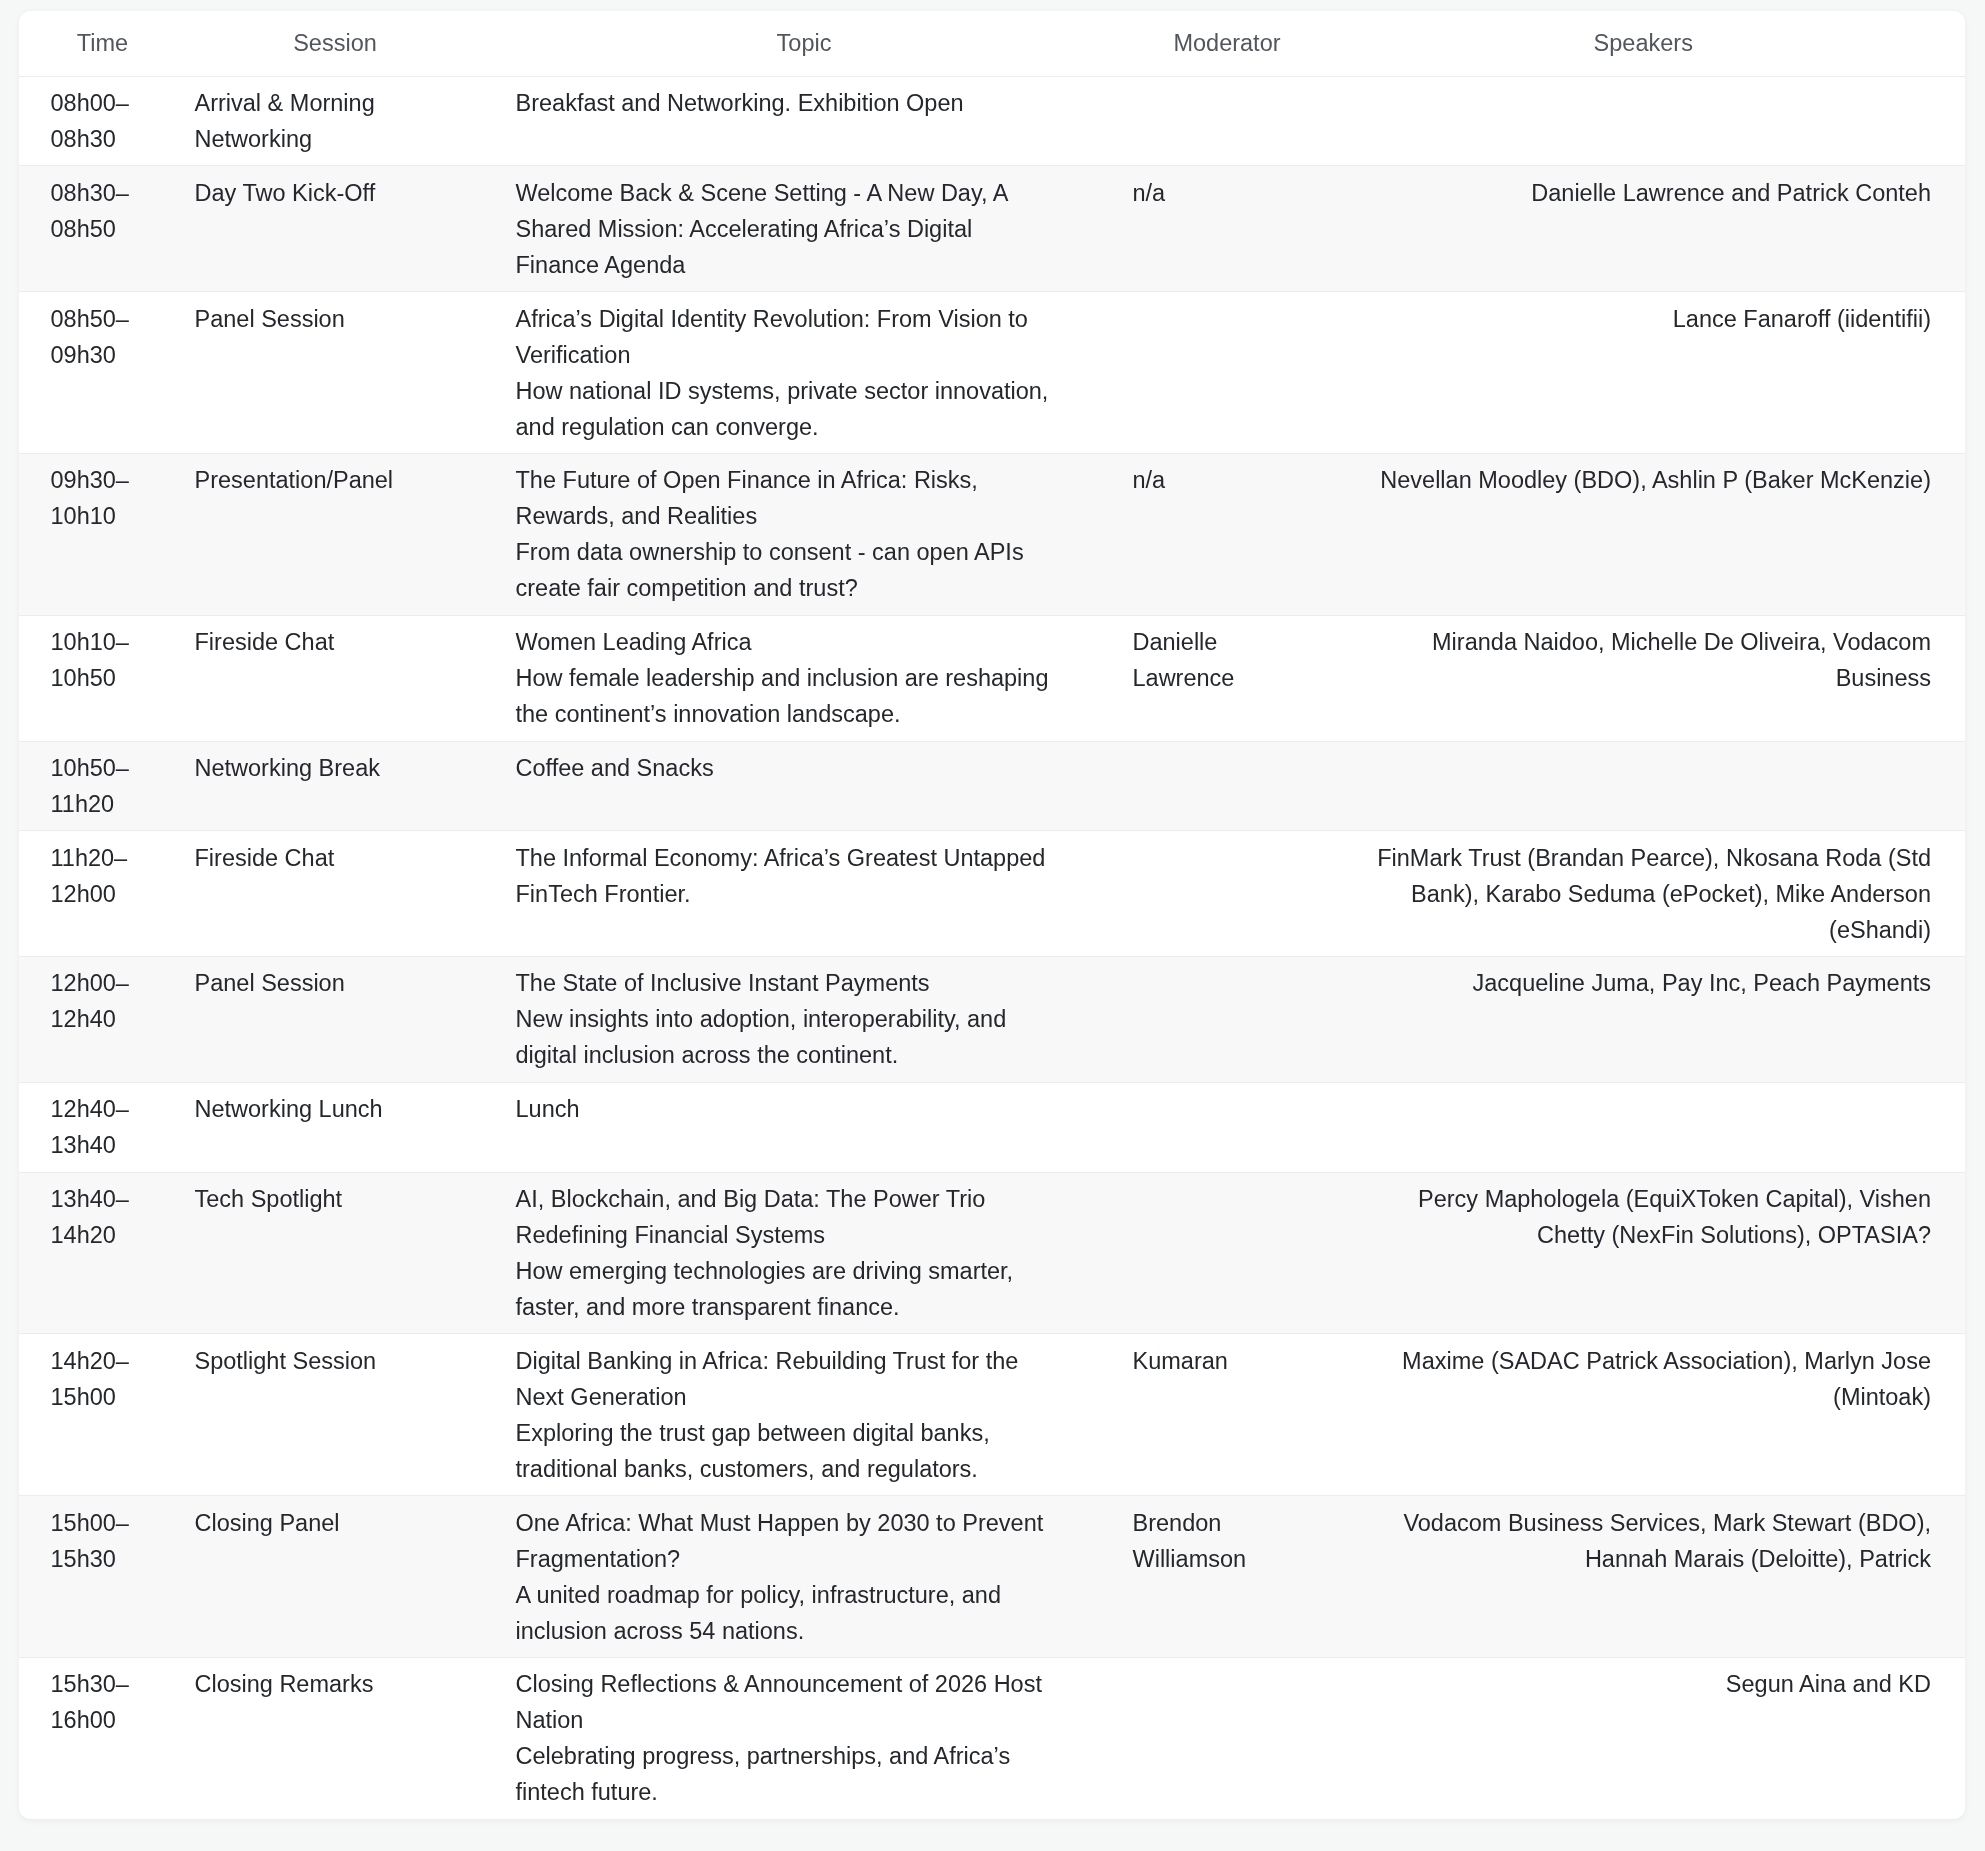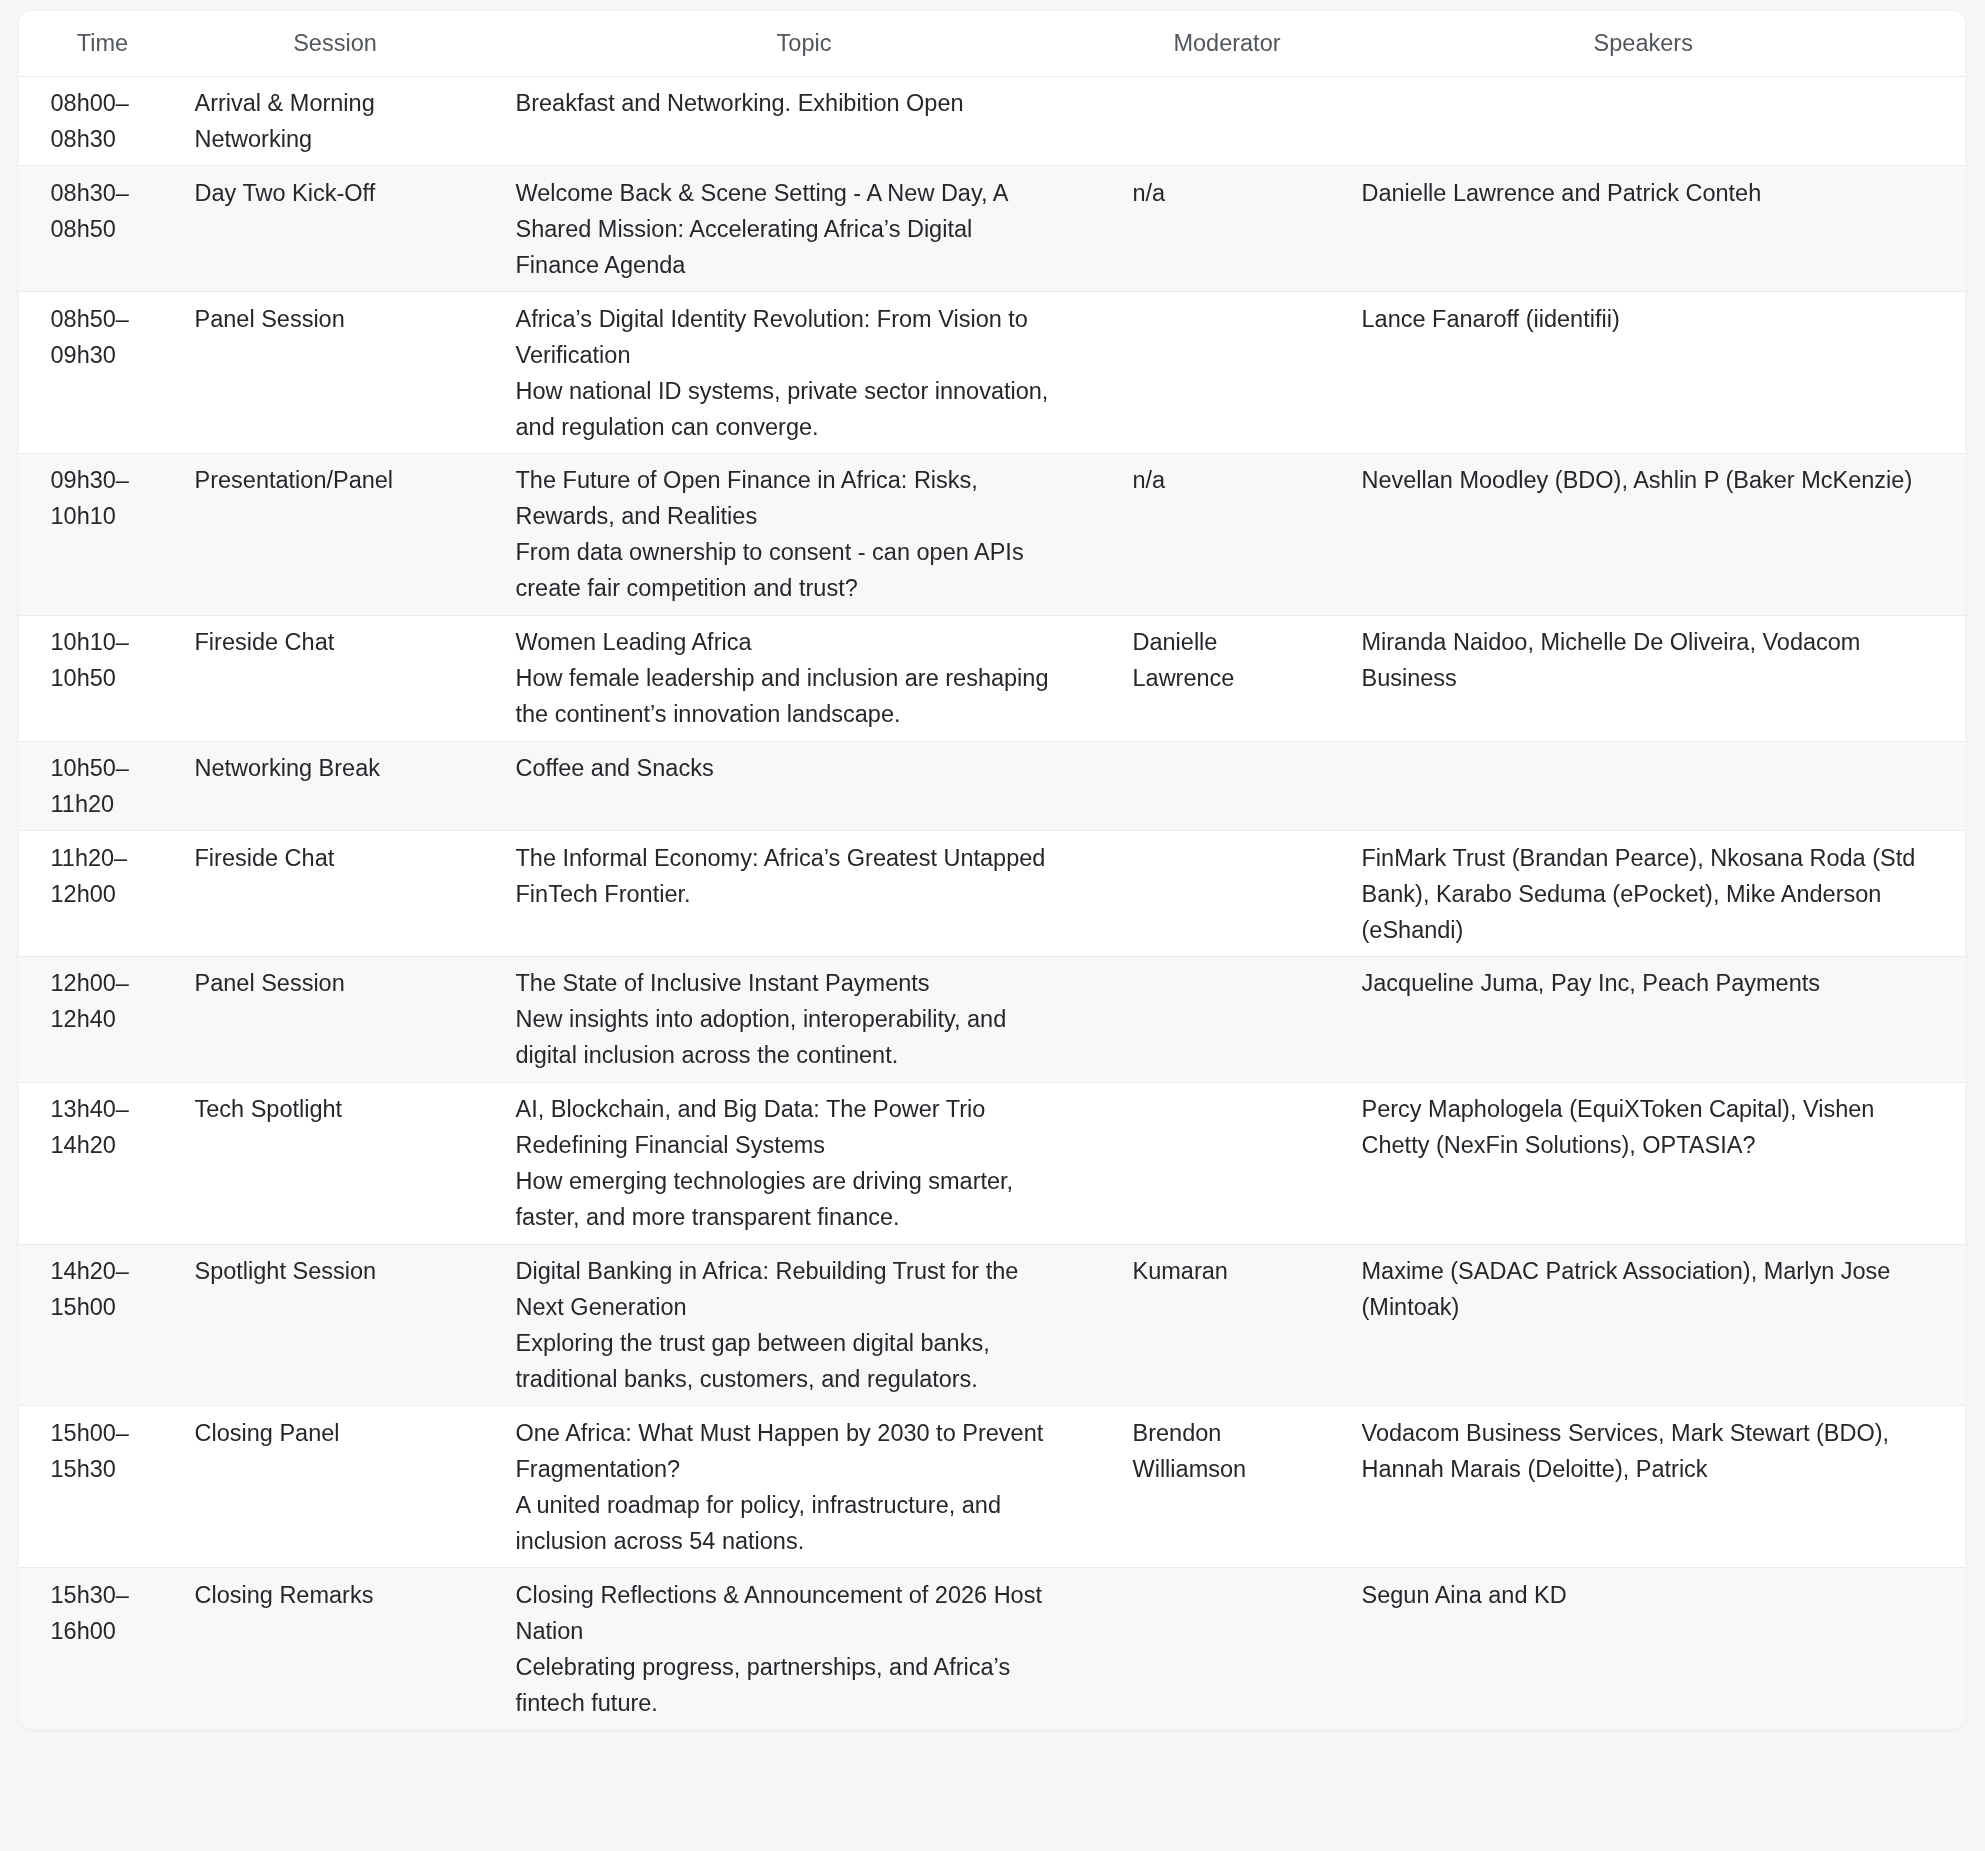--- a/index.html
+++ b/index.html
@@ -44,21 +44,21 @@
   th:first-child, td:first-child { padding-left: 32px; }
   tbody tr { border-top: 0.8px solid #ececee; }
   tbody tr:nth-child(even) { background: #f8f8f9; }
   tbody td {
     vertical-align: top;
     padding: 8.4px 40px 8.4px 0;
     white-space: pre-line;
     word-wrap: break-word;
   }
   tbody td:nth-child(3) { padding-right: 76px; }
-  tbody td:last-child { padding-right: 34px; }
+  tbody td:last-child { padding-right: 34px; text-align: right; }
 </style>
 </head>
 <body>
 
 <div class="page">
   <div class="card">
     <table class="agenda">
       <colgroup>
         <col class="c-time">
         <col class="c-session">
@@ -130,20 +130,27 @@
           </tr>
           <tr>
             <td>12h00–12h40</td>
             <td>Panel Session</td>
             <td>The State of Inclusive Instant Payments
 New insights into adoption, interoperability, and digital inclusion across the continent.</td>
             <td></td>
             <td>Jacqueline Juma, Pay Inc, Peach Payments</td>
           </tr>
           <tr>
+            <td>12h40–13h40</td>
+            <td>Networking Lunch</td>
+            <td>Lunch</td>
+            <td></td>
+            <td></td>
+          </tr>
+          <tr>
             <td>13h40–14h20</td>
             <td>Tech Spotlight</td>
             <td>AI, Blockchain, and Big Data: The Power Trio Redefining Financial Systems
 How emerging technologies are driving smarter, faster, and more transparent finance.</td>
             <td></td>
             <td>Percy Maphologela (EquiXToken Capital), Vishen Chetty (NexFin Solutions), OPTASIA?</td>
           </tr>
           <tr>
             <td>14h20–15h00</td>
             <td>Spotlight Session</td>

